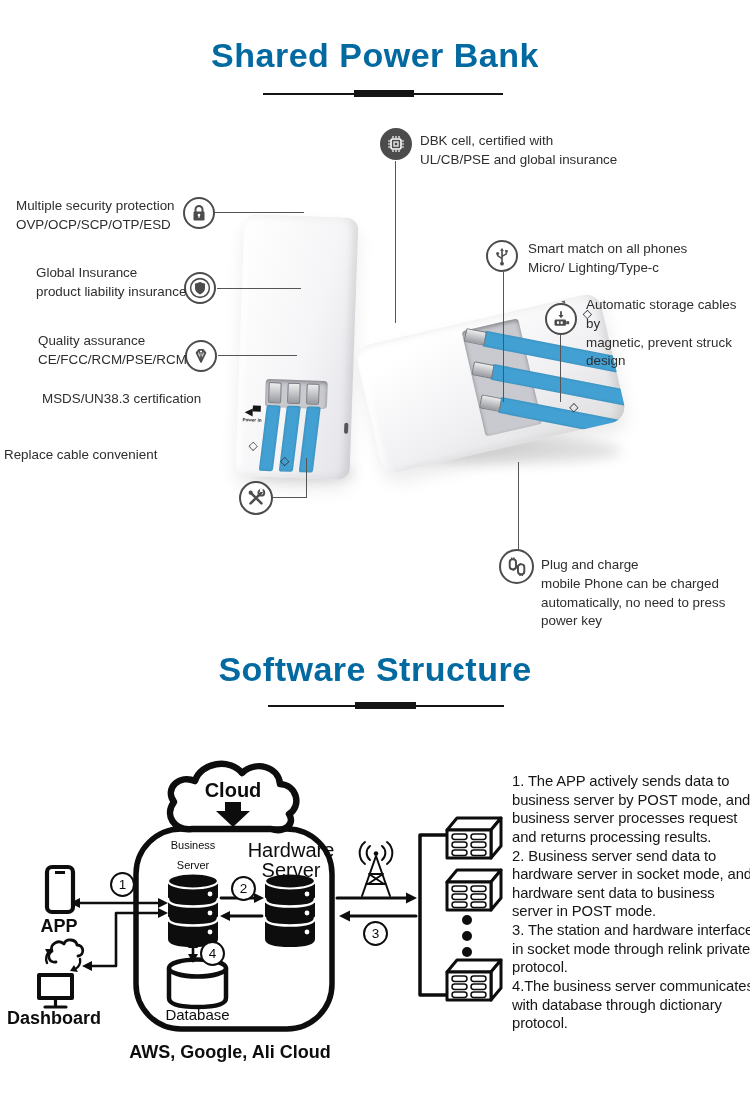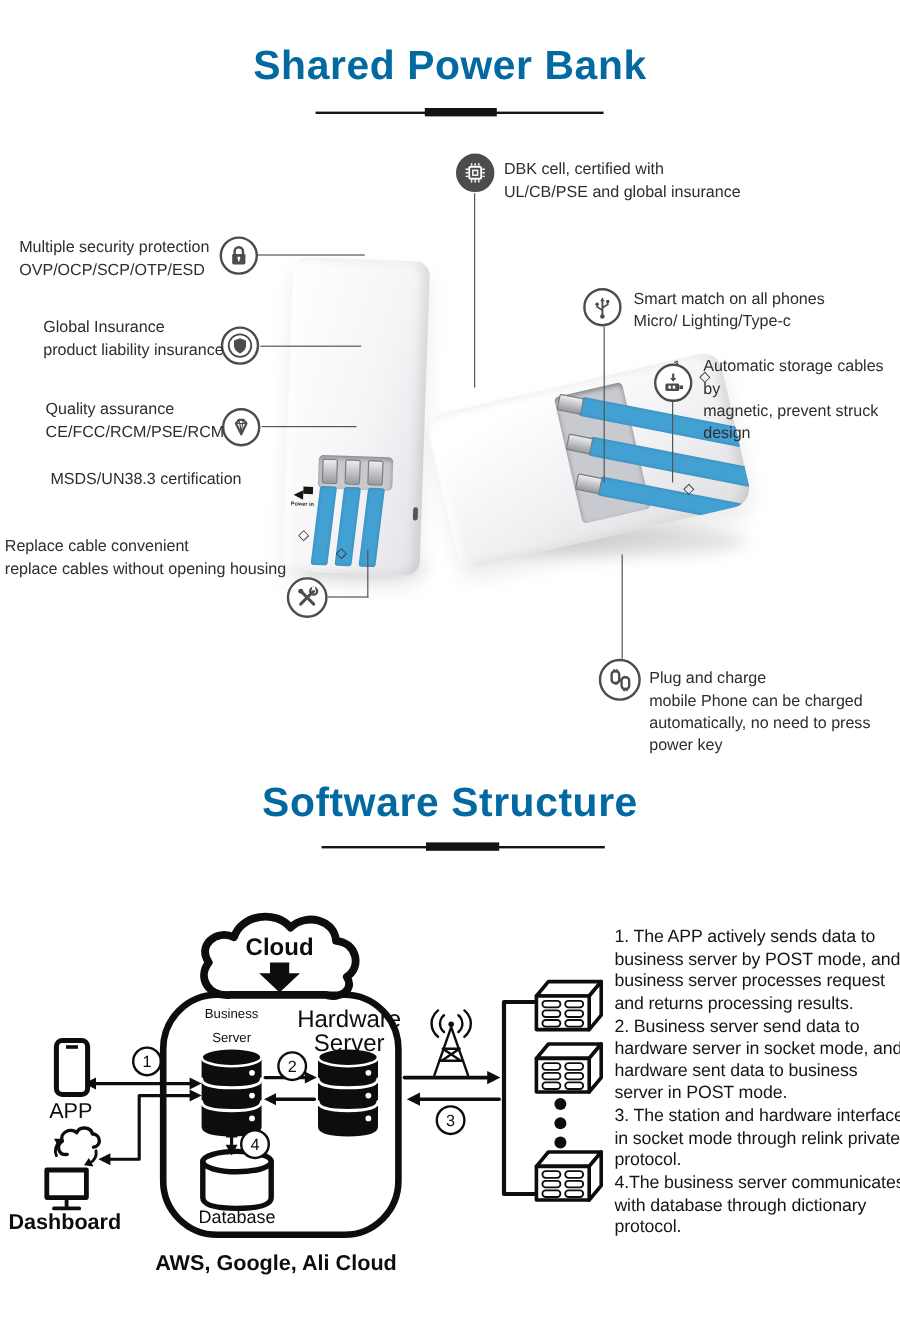--- a/index.html
+++ b/index.html
@@ -171,21 +171,20 @@
   <div>Global Insurance</div>
   <div>product liability insurance</div>
 </div>
 <div class="abs co-text" style="left:38px;top:332px;">
   <div>Quality assurance</div>
   <div>CE/FCC/RCM/PSE/RCM</div>
   <div style="padding-left:4px;margin-top:20px;">MSDS/UN38.3 certification</div>
 </div>
 <div class="abs co-text" style="left:4px;top:446px;">
   <div>Replace cable convenient</div>
-  <div>replace cables without opening housing</div>
 </div>
 <div class="abs co-text" style="left:528px;top:240px;">
   <div>Smart match on all phones</div>
   <div>Micro/ Lighting/Type-c</div>
 </div>
 <div class="abs co-text" style="left:586px;top:296px;width:164px;">
   <div>Automatic storage cables by</div>
   <div>magnetic, prevent struck</div>
   <div>design</div>
 </div>
@@ -322,21 +321,21 @@
     <circle cx="467" cy="202" r="5" fill="#0d0d0d" stroke="none"></circle>
   </g>
 </svg>
 
 <div class="abs dg-label" style="left:173px;top:779px;width:120px;font-size:20px;font-weight:bold;">Cloud</div>
 <div class="abs dg-label pre" style="left:143px;top:835px;width:100px;font-size:11px;line-height:20px;">Business
 Server</div>
 <div class="abs dg-label pre" style="left:243px;top:840px;width:96px;font-size:20px;line-height:20px;">Hardware
 Server</div>
 <div class="abs dg-label" style="left:150px;top:1006px;width:95px;font-size:15px;">Database</div>
-<div class="abs dg-label" style="left:30px;top:916px;width:58px;font-size:18px;font-weight:normal;">APP</div>
+<div class="abs dg-label" style="left:30px;top:916px;width:58px;font-size:18px;font-weight:bold;">APP</div>
 <div class="abs dg-label" style="left:-2px;top:1008px;width:112px;font-size:18px;font-weight:bold;">Dashboard</div>
 <div class="abs dg-label" style="left:95px;top:1042px;width:270px;font-size:18px;font-weight:bold;">AWS,  Google,  Ali Cloud</div>
 <div class="abs circled" style="left:110px;top:872px;">1</div>
 <div class="abs circled" style="left:231px;top:876px;">2</div>
 <div class="abs circled" style="left:363px;top:921px;">3</div>
 <div class="abs circled" style="left:200px;top:941px;">4</div>
 
 <div class="abs notes" style="left:512px;top:772px;width:242px;">
   <p>1. The APP actively sends data to business server by POST mode, and business server processes request and returns processing results.</p>
   <p>2. Business server send data to hardware server in socket mode, and hardware sent data to business server in POST mode.</p>

